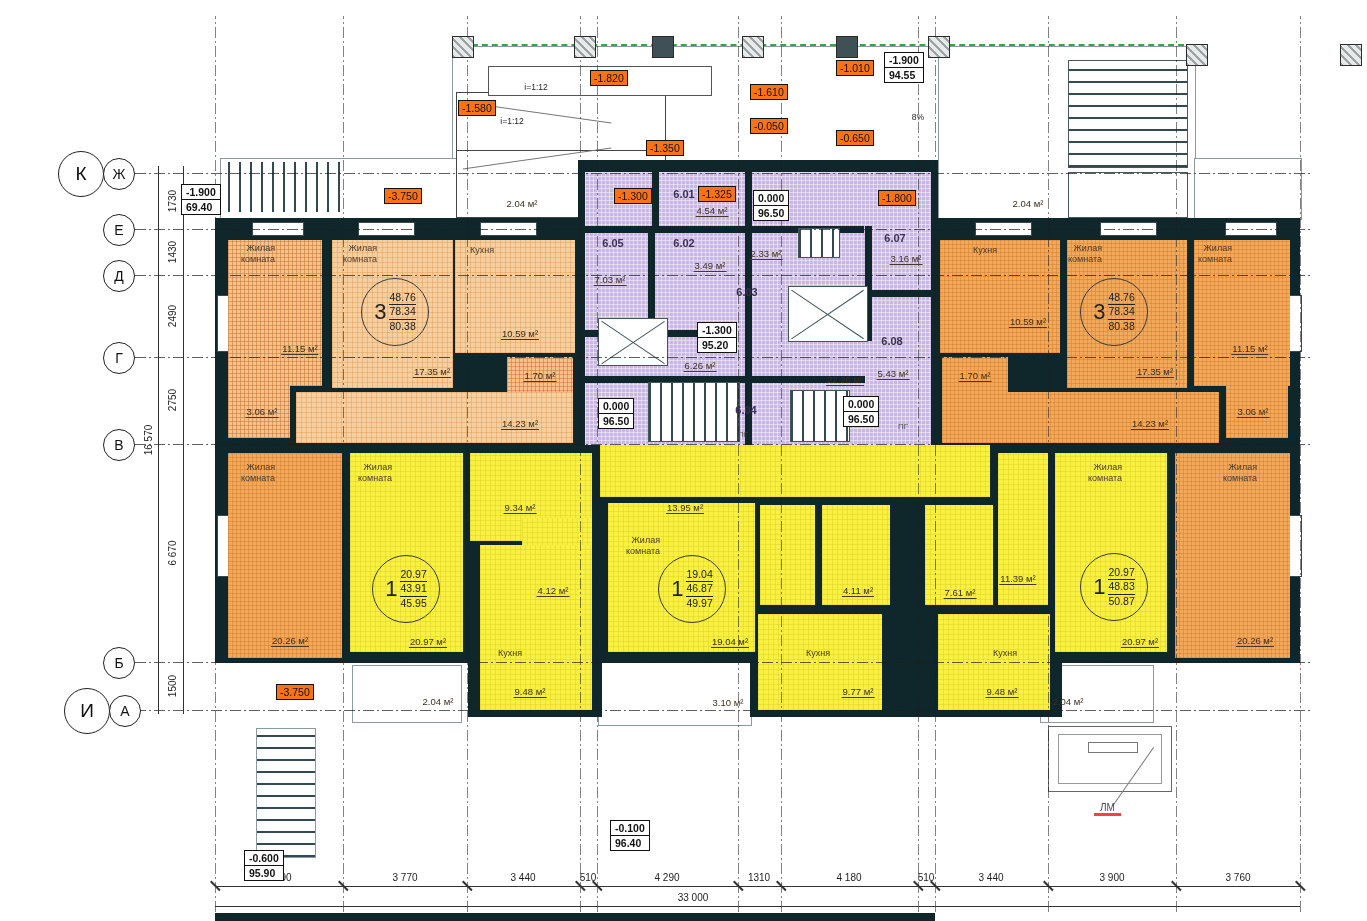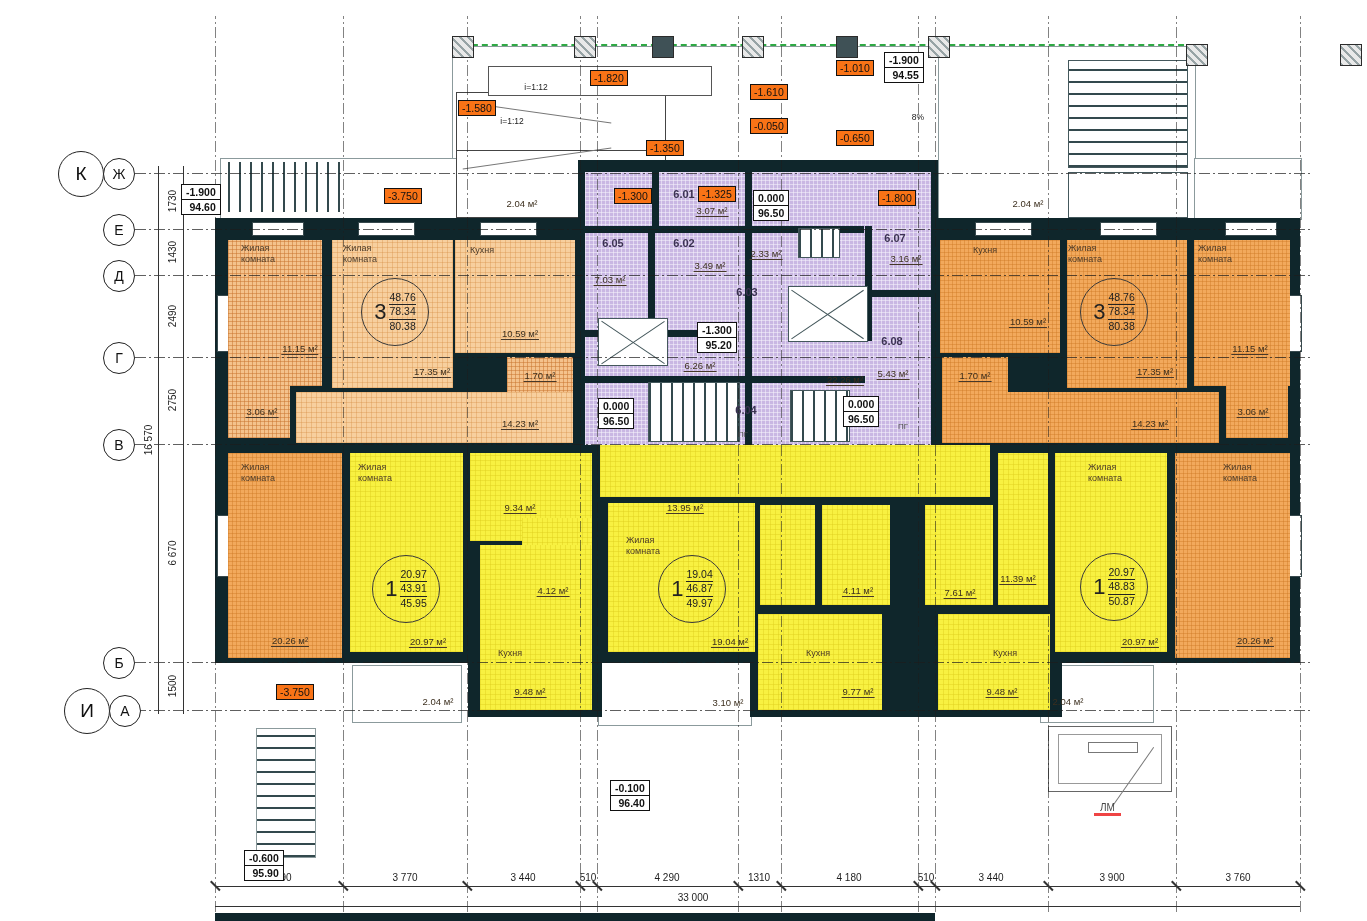--- a/index.html
+++ b/index.html
@@ -17,27 +17,27 @@
   .pv{background-color:#c9b7e3;background-image:repeating-linear-gradient(0deg,rgba(246,243,252,.55) 0 1px,transparent 1px 4px),repeating-linear-gradient(90deg,rgba(246,243,252,.55) 0 1px,transparent 1px 4px)}
   .y{background-color:#f8f141;background-image:repeating-linear-gradient(0deg,rgba(222,206,30,.45) 0 1px,transparent 1px 5px),repeating-linear-gradient(90deg,rgba(222,206,30,.45) 0 1px,transparent 1px 5px)}
   .wh{background:#fff;border:1px solid #44585c}
   .treads-v{background-image:repeating-linear-gradient(90deg,#33494d 0 1.6px,transparent 1.6px 11px)}
   .treads-h{background-image:repeating-linear-gradient(0deg,#33494d 0 1.6px,transparent 1.6px 12px)}
   .xline{position:absolute;left:-6%;top:50%;width:112%;height:1px;background:#415559}
   .hl{z-index:40;height:1px;opacity:.7;background-image:repeating-linear-gradient(90deg,#1c1c1c 0 11px,transparent 11px 14px,#1c1c1c 14px 16px,transparent 16px 19px)}
   .vl{z-index:40;width:1px;opacity:.55;background-image:repeating-linear-gradient(0deg,#1c1c1c 0 11px,transparent 11px 14px,#1c1c1c 14px 16px,transparent 16px 19px)}
   .dim{z-index:45;height:1px;background:#333}
   .tk{z-index:46;width:13px;height:1.5px;background:#333;transform:rotate(45deg)}
-  .lbl{z-index:60;font-size:9px;line-height:1.2;white-space:pre-line;text-align:left;transform:translateX(-50%);color:#4b3a28}
+  .lbl{z-index:60;font-size:9px;line-height:1.2;white-space:pre-line;text-align:right;transform:translateX(-50%);color:#4b3a28}
   .area{z-index:60;font-size:9.5px;white-space:nowrap;transform:translateX(-50%);border-bottom:1px solid #473829;padding:0 1px;color:#3c2f1e}
   .rn{z-index:60;font-size:11px;font-weight:bold;color:#3b3252;transform:translateX(-50%)}
   .dtx{z-index:60;font-size:10px;color:#1d1d1d;transform:translateX(-50%);white-space:nowrap}
   .dtv{z-index:60;font-size:10px;color:#1d1d1d;transform:translate(-50%,-50%) rotate(-90deg);white-space:nowrap}
   .ebox{z-index:70;border:1.4px solid #111;background:#f97316;font-size:10.5px;font-weight:normal;color:#111;padding:0 3px;line-height:14px;white-space:nowrap}
-  .ebox2{z-index:70;border:1.4px solid #111;background:#fff;text-align:right}
+  .ebox2{z-index:70;border:1.4px solid #111;background:#fff;text-align:left}
   .ebox2 div{font-size:10.5px;font-weight:bold;color:#111;padding:0 4px;line-height:14px}
   .ebox2 div:first-child{border-bottom:1.2px solid #111}
   .axc{z-index:50;border:1.4px solid #222;border-radius:50%;background:#fff;display:flex;align-items:center;justify-content:center;color:#111}
   .stamp{z-index:60;width:66px;height:66px;border:1.3px solid #3a3a3a;border-radius:50%;display:flex;align-items:center;justify-content:center;gap:3px}
   .stamp b{font-size:22px;font-weight:normal;color:#222}
   .stamp .vals{display:flex;flex-direction:column;align-items:center}
   .stamp .vals span{font-size:10.5px;line-height:1.25;color:#222}
   .stamp .vals span:nth-child(1),.stamp .vals span:nth-child(2){border-bottom:1px solid #222}
   .colsq{z-index:46;width:20px;height:20px;border:1.6px solid #2b2b2b;background:repeating-linear-gradient(45deg,#97a3a5 0 2px,#e9e9e9 2px 6px)}
   .colsq.dark{background:#3f5156}
@@ -313,21 +313,21 @@
   <div class="abs area" style="left:522px;top:198px;border-bottom:none">2.04 м²</div>
 
   <div class="abs area" style="left:1028px;top:316px">10.59 м²</div>
   <div class="abs area" style="left:975px;top:370px">1.70 м²</div>
   <div class="abs area" style="left:1250px;top:343px">11.15 м²</div>
   <div class="abs area" style="left:1155px;top:366px">17.35 м²</div>
   <div class="abs area" style="left:1253px;top:406px">3.06 м²</div>
   <div class="abs area" style="left:1150px;top:418px">14.23 м²</div>
   <div class="abs area" style="left:1028px;top:198px;border-bottom:none">2.04 м²</div>
 
-  <div class="abs area" style="left:712px;top:205px">3.07 м²</div>
+  <div class="abs area" style="left:712px;top:205px">4.54 м²</div>
   <div class="abs area" style="left:610px;top:274px">7.03 м²</div>
   <div class="abs area" style="left:710px;top:260px">3.49 м²</div>
   <div class="abs area" style="left:766px;top:248px">2.33 м²</div>
   <div class="abs area" style="left:906px;top:253px">3.16 м²</div>
   <div class="abs area" style="left:893px;top:368px">5.43 м²</div>
   <div class="abs area" style="left:700px;top:360px">6.26 м²</div>
   <div class="abs area" style="left:845px;top:374px">22.26 м²</div>
 
   <div class="abs area" style="left:290px;top:635px">20.26 м²</div>
   <div class="abs area" style="left:520px;top:502px">9.34 м²</div>
@@ -350,21 +350,21 @@
   <div class="abs rn" style="left:684px;top:188px">6.01</div>
   <div class="abs rn" style="left:684px;top:237px">6.02</div>
   <div class="abs rn" style="left:613px;top:237px">6.05</div>
   <div class="abs rn" style="left:747px;top:286px">6.03</div>
   <div class="abs rn" style="left:746px;top:404px">6.04</div>
   <div class="abs rn" style="left:895px;top:232px">6.07</div>
   <div class="abs rn" style="left:892px;top:335px">6.08</div>
 
   <div class="abs ebox2" style="left:181px;top:184px">
       <div>-1.900</div>
-      <div>94.60</div>
+      <div>69.40</div>
     </div>
   <div class="abs ebox2" style="left:884px;top:52px">
       <div>-1.900</div>
       <div>94.55</div>
     </div>
   <div class="abs ebox2" style="left:753px;top:190px">
       <div>0.000</div>
       <div>96.50</div>
     </div>
   <div class="abs ebox2" style="left:697px;top:322px">
@@ -376,21 +376,21 @@
       <div>96.50</div>
     </div>
   <div class="abs ebox2" style="left:843px;top:396px">
       <div>0.000</div>
       <div>96.50</div>
     </div>
   <div class="abs ebox2" style="left:244px;top:850px">
       <div>-0.600</div>
       <div>95.90</div>
     </div>
-  <div class="abs ebox2" style="left:610px;top:780px">
+  <div class="abs ebox2" style="left:610px;top:820px">
       <div>-0.100</div>
       <div>96.40</div>
     </div>
 
   <div class="abs ebox" style="left:384px;top:188px">-3.750</div>
   <div class="abs ebox" style="left:276px;top:684px">-3.750</div>
   <div class="abs ebox" style="left:458px;top:100px">-1.580</div>
   <div class="abs ebox" style="left:590px;top:70px">-1.820</div>
   <div class="abs ebox" style="left:646px;top:140px">-1.350</div>
   <div class="abs ebox" style="left:750px;top:84px">-1.610</div>

